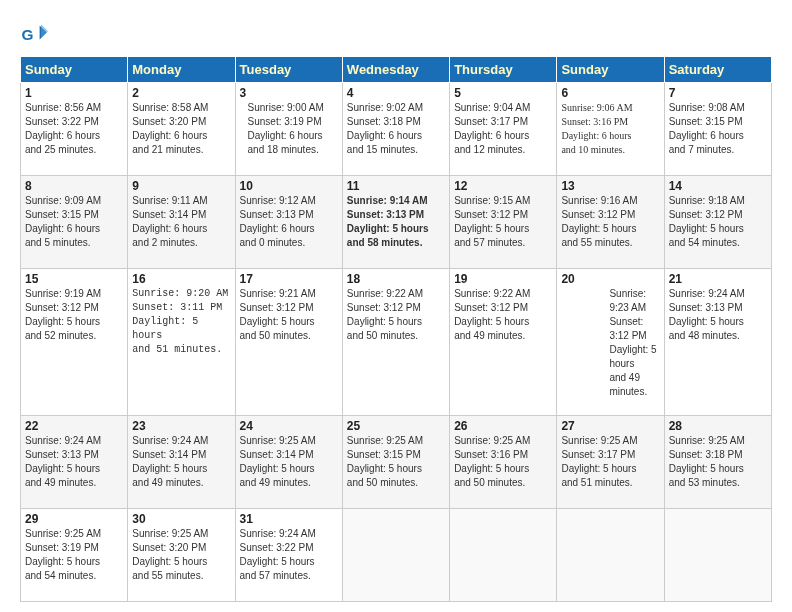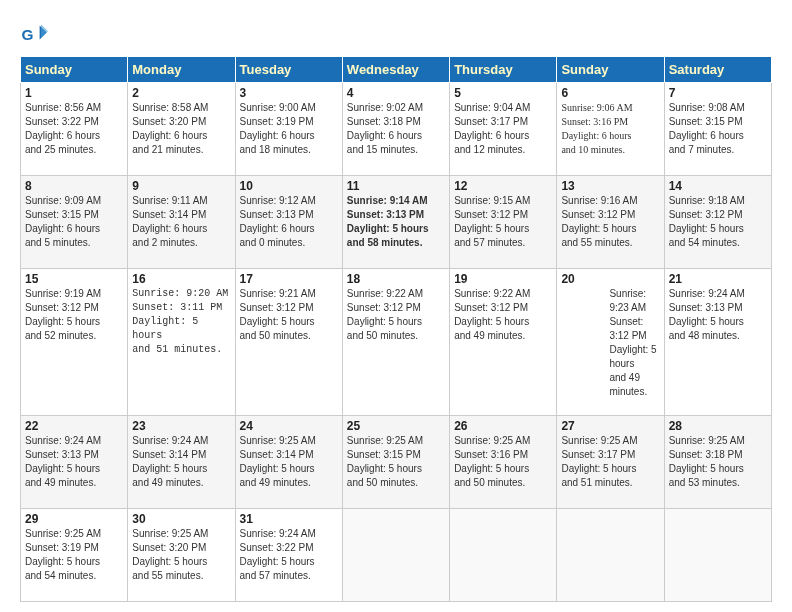--- a/index.html
+++ b/index.html
@@ -134,21 +134,21 @@
           </td>
           <td>
             <span class="day-num">2</span>
             <div class="day-info" style="white-space: pre-line;">Sunrise: 8:58 AM
 Sunset: 3:20 PM
 Daylight: 6 hours
 and 21 minutes.</div>
           </td>
           <td>
             <span class="day-num">3</span>
-            <div class="day-info" style="white-space: pre-line;">Sunrise: 9:00 AM
+            <div class="day-info" style="white-space: pre-line; margin-left: 8px;">Sunrise: 9:00 AM
 Sunset: 3:19 PM
 Daylight: 6 hours
 and 18 minutes.</div>
           </td>
           <td>
             <span class="day-num">4</span>
             <div class="day-info" style="white-space: pre-line;">Sunrise: 9:02 AM
 Sunset: 3:18 PM
 Daylight: 6 hours
 and 15 minutes.</div>

